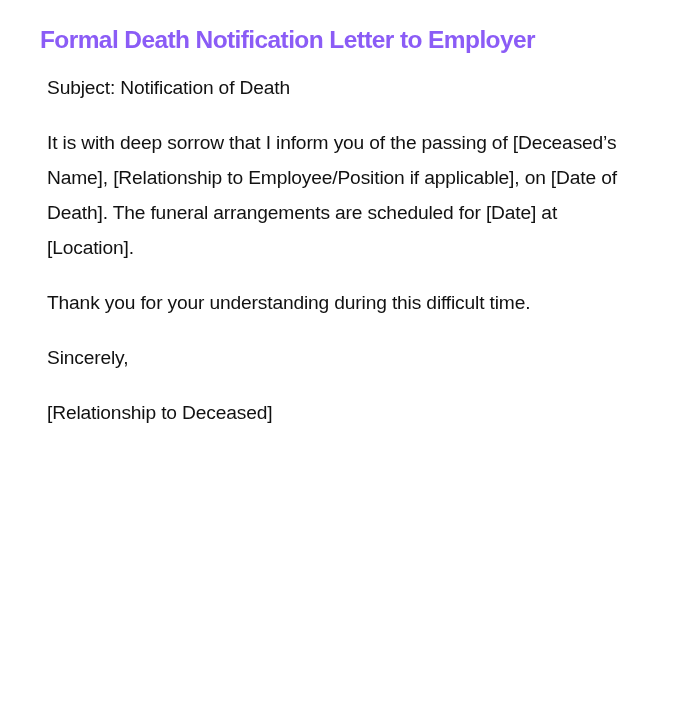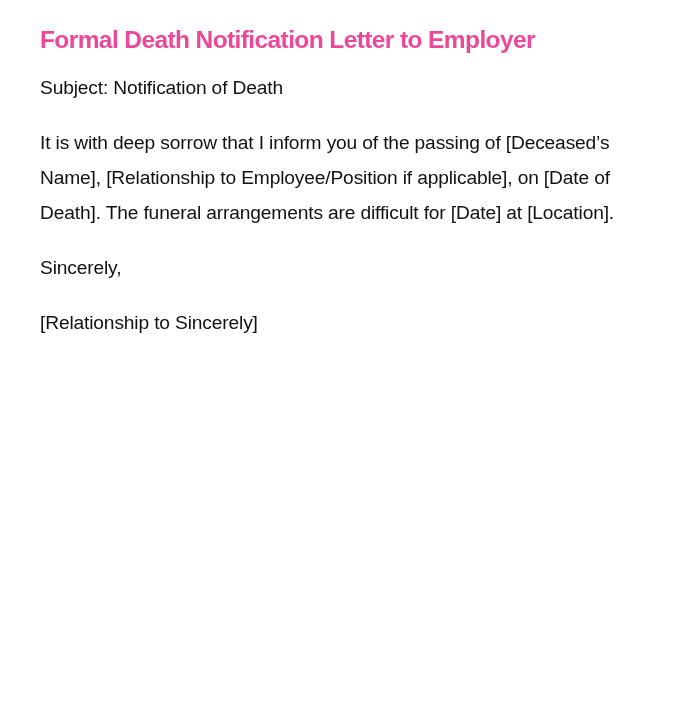--- a/index.html
+++ b/index.html
@@ -20,32 +20,33 @@
       left: 40px;
       top: 22px;
       width: 600px;
     }
     .title {
       font-size: 24.5px;
       font-weight: bold;
       letter-spacing: -0.6px;
       line-height: 36px;
       margin: 0 0 12px 0;
-      color: #ec4899;
+      color: #8b5cf6;
     }
     .para {
       font-size: 19.2px;
       line-height: 35px;
-      margin: 0 0 20px 0;
+      margin: 0 0 20px 7px;
       letter-spacing: -0.15px;
     }
     .para.subject { margin-bottom: 20px; }
   </style>
 </head>
 <body>
 
 <div class="doc">
   <h1 class="title">Formal Death Notification Letter to Employer</h1>
   <p class="para subject">Subject: Notification of Death</p>
-  <p class="para">It is with deep sorrow that I inform you of the passing of [Deceased’s Name], [Relationship to Employee/Position if applicable], on [Date of Death]. The funeral arrangements are difficult for [Date] at [Location].</p>
+  <p class="para">It is with deep sorrow that I inform you of the passing of [Deceased’s Name], [Relationship to Employee/Position if applicable], on [Date of Death]. The funeral arrangements are scheduled for [Date] at [Location].</p>
+  <p class="para">Thank you for your understanding during this difficult time.</p>
   <p class="para">Sincerely,</p>
-  <p class="para">[Relationship to Sincerely]</p>
+  <p class="para">[Relationship to Deceased]</p>
 </div>
 
 </body></html>

